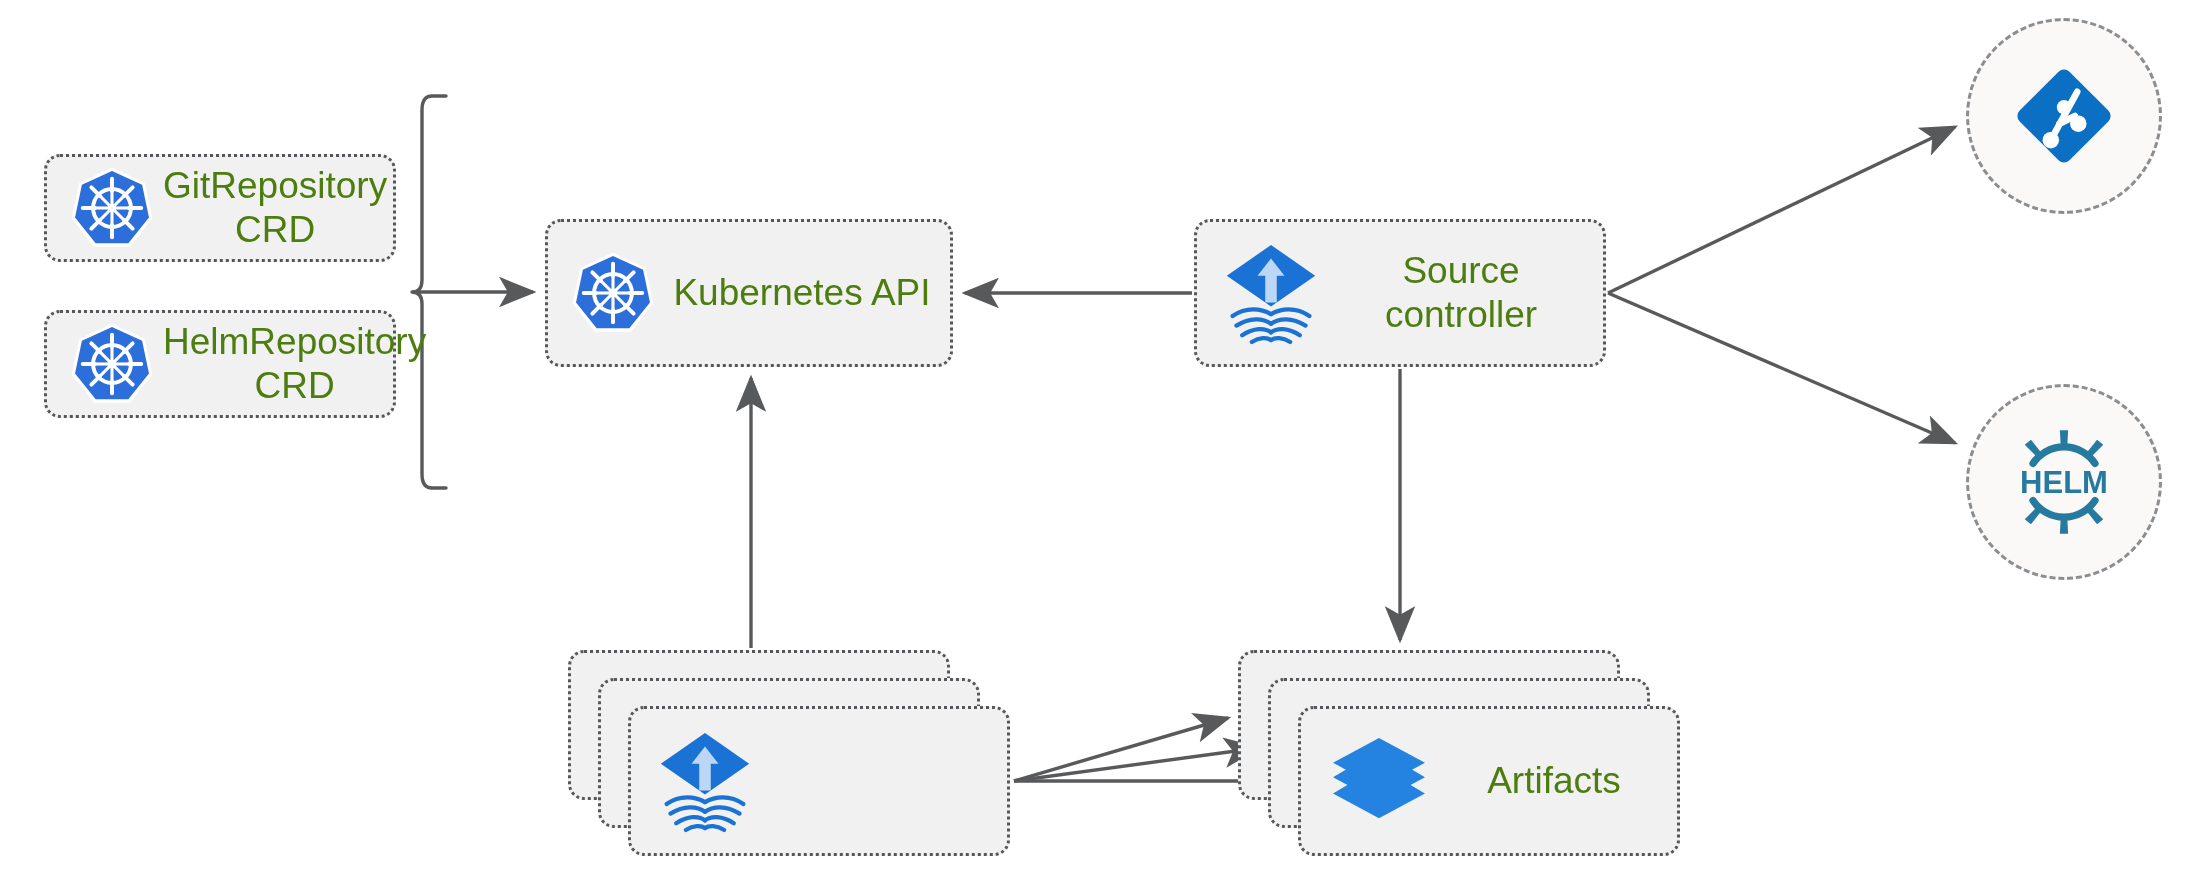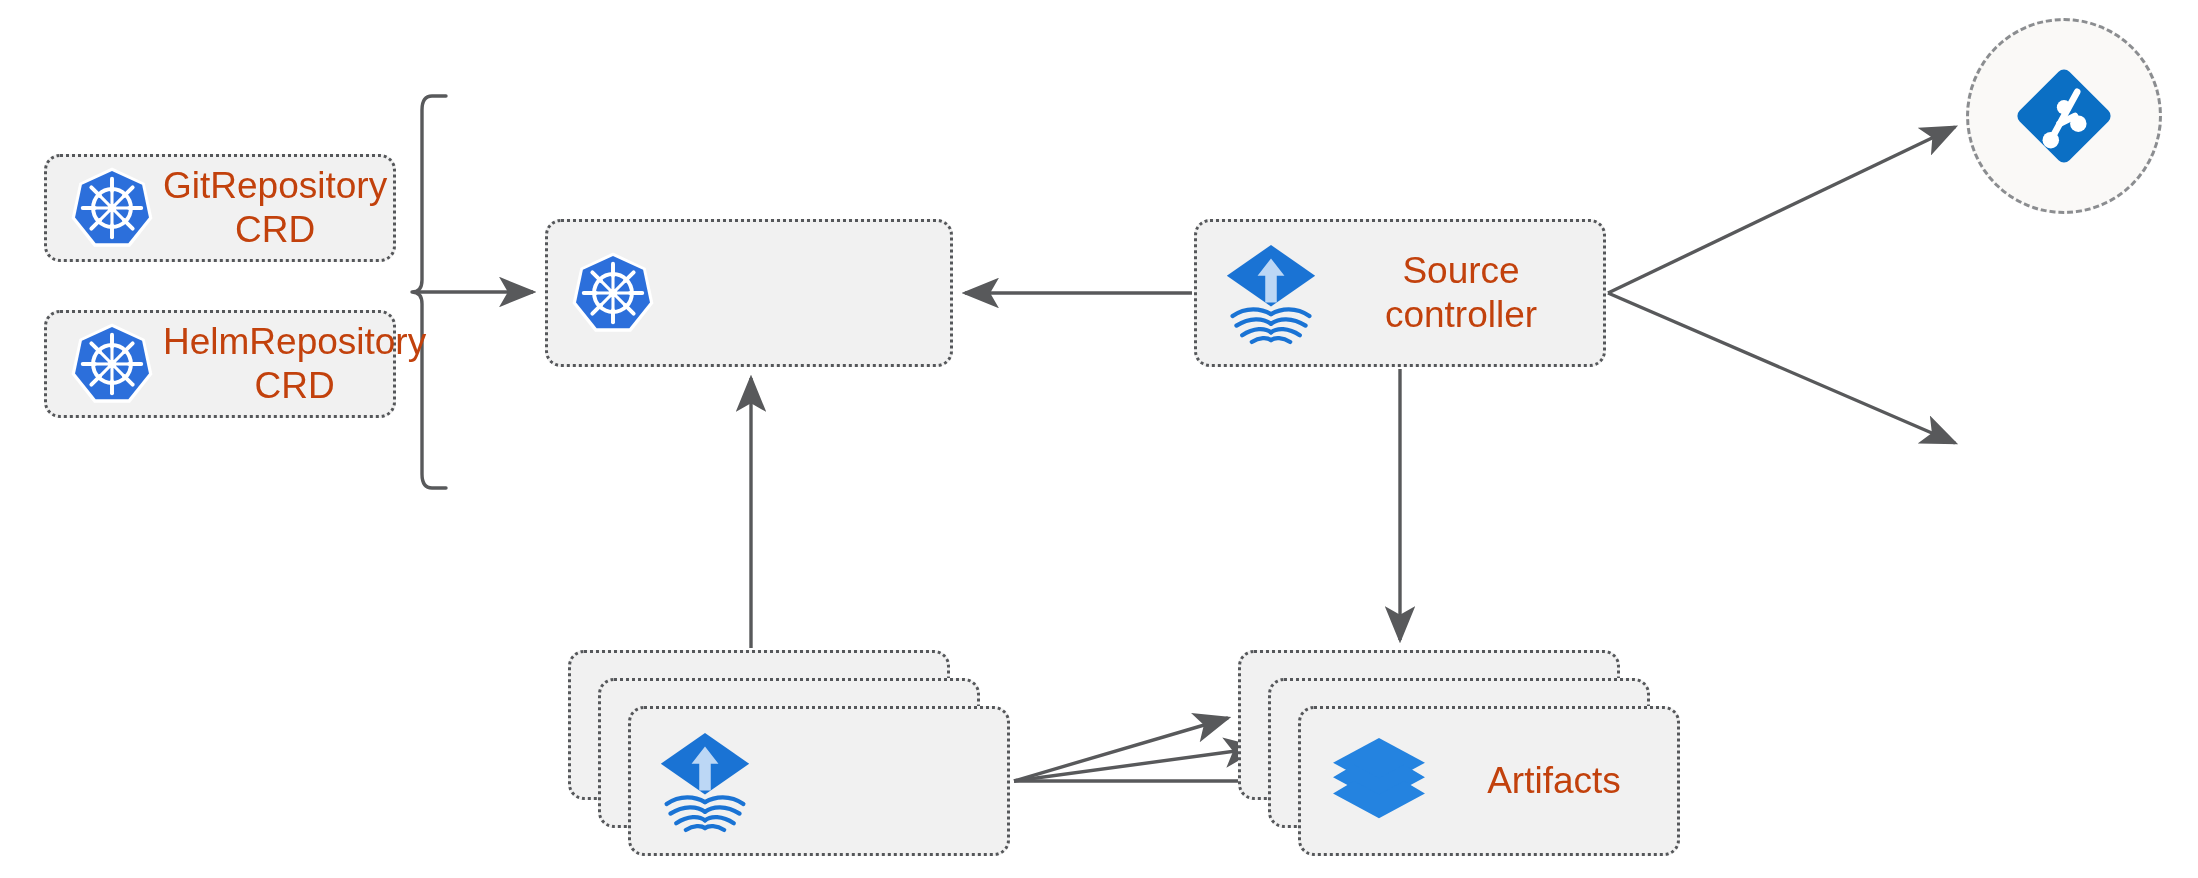--- a/index.html
+++ b/index.html
@@ -31,21 +31,21 @@
     box-sizing: border-box;
     background: #f1f1f1;
     border: 3px dotted #55575a;
     border-radius: 16px;
     display: flex;
     flex-direction: row;
     align-items: center;
     justify-content: flex-start;
   }
   .node .label {
-    color: #c2410c;
+    color: #4d7c0f;
     font-size: 37px;
     line-height: 1.18;
     text-align: center;
     white-space: pre-line;
     flex: 1 1 auto;
     padding-right: 10px;
   }
   .node .icon-slot {
     flex: 0 0 auto;
     display: flex;
@@ -218,20 +218,21 @@
           <line x1="30" y1="50" x2="50" y2="50"></line>
           <line x1="50" y1="50" x2="70" y2="50"></line>
           <line x1="36" y1="36" x2="50" y2="50"></line>
           <line x1="50" y1="50" x2="64" y2="64"></line>
           <line x1="64" y1="36" x2="50" y2="50"></line>
           <line x1="50" y1="50" x2="36" y2="64"></line>
         </g>
         <circle cx="50" cy="50" r="5" fill="#ffffff"></circle>
       </svg>
     </span>
+    <span class="label">Kubernetes API</span>
   </div>
 
   <div class="node" id="node-source-controller">
     <span class="icon-slot flux-icon-wrap">
       <svg viewBox="0 0 100 108" width="100%" height="100%" xmlns="http://www.w3.org/2000/svg">
         <polygon points="50,4 96,36 50,68 4,36" fill="#1a73d4"></polygon>
         <path d="M50,18 L64,36 L56,36 L56,64 L44,64 L44,36 L36,36 Z" fill="#bcd7f5"></path>
         <g stroke="#1a73d4" stroke-width="4.4" fill="none" stroke-linecap="round">
           <path d="M10,78 C24,68 40,70 50,76"></path>
           <path d="M50,76 C60,70 76,68 90,78"></path>
@@ -290,14 +291,33 @@
           <line x1="38" y1="72" x2="62" y2="28"></line>
           <path d="M46,57 L60,50"></path>
         </g>
         <circle cx="38" cy="72" r="7.5" fill="#ffffff"></circle>
         <circle cx="63" cy="57" r="7.5" fill="#ffffff"></circle>
         <circle cx="50" cy="42" r="6.5" fill="#ffffff"></circle>
       </svg>
     </span>
   </div>
 
+  <div class="circle-node" id="circle-helm">
+    <span class="helm-icon-wrap">
+      <svg viewBox="0 0 120 120" width="100%" height="100%" xmlns="http://www.w3.org/2000/svg">
+        <g stroke="#277a9f" stroke-width="7" fill="none" stroke-linecap="round">
+          <path d="M30,42 A36,36 0 0 1 90,42"></path>
+          <path d="M30,78 A36,36 0 0 0 90,78"></path>
+        </g>
+        <g fill="#277a9f">
+          <path d="M56,10 h8 l-1,18 h-6 Z"></path>
+          <path d="M56,110 h8 l-1,-18 h-6 Z"></path>
+          <path d="M22,24 l6,-5 l11,14 l-4,4 Z"></path>
+          <path d="M98,24 l-6,-5 l-11,14 l4,4 Z"></path>
+          <path d="M22,96 l6,5 l11,-14 l-4,-4 Z"></path>
+          <path d="M98,96 l-6,5 l-11,-14 l4,-4 Z"></path>
+        </g>
+        <text x="60" y="71" text-anchor="middle" font-family="'Liberation Sans', sans-serif" font-size="30" font-weight="bold" fill="#277a9f">HELM</text>
+      </svg>
+    </span>
+  </div>
 
 </div>
 
 </body></html>

